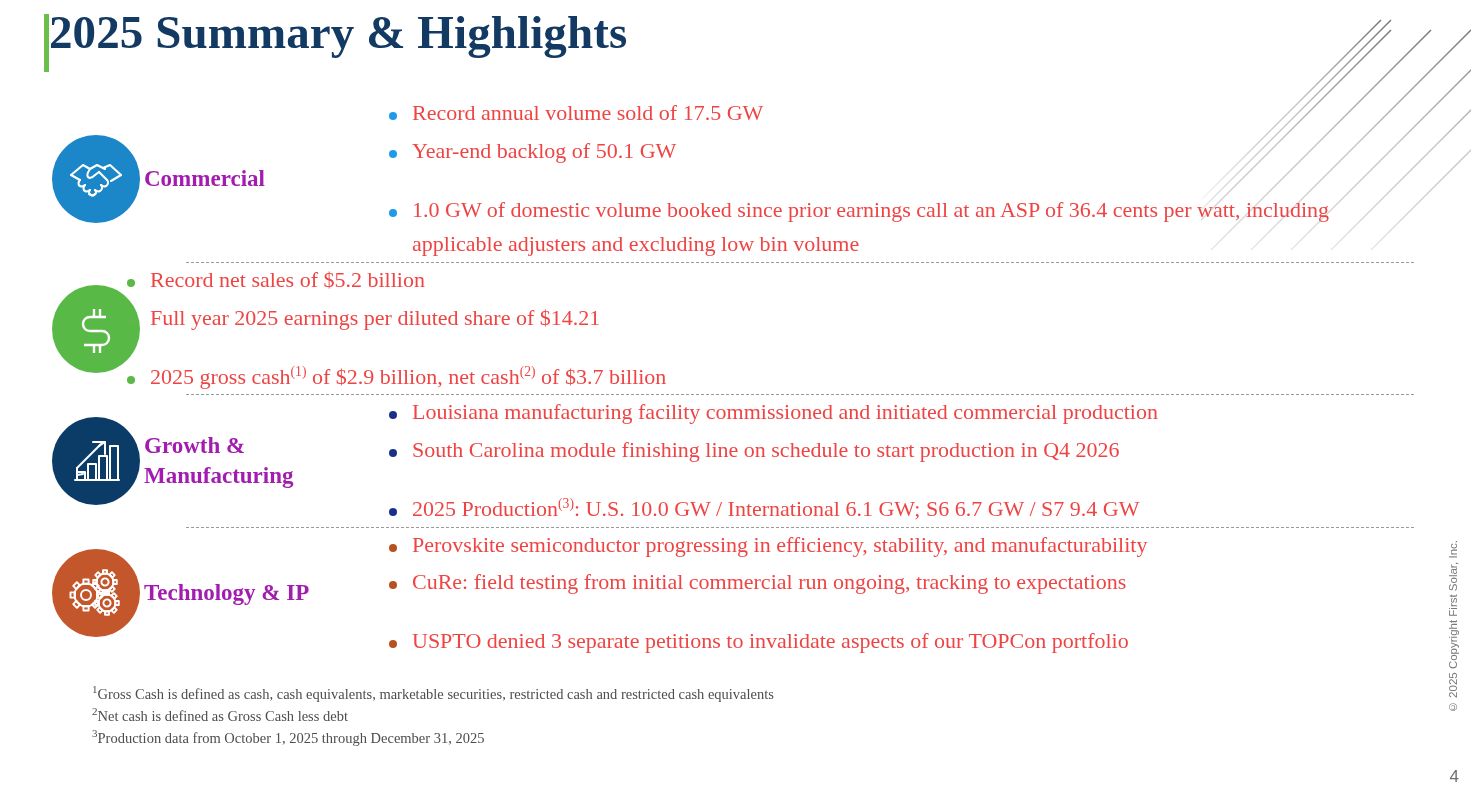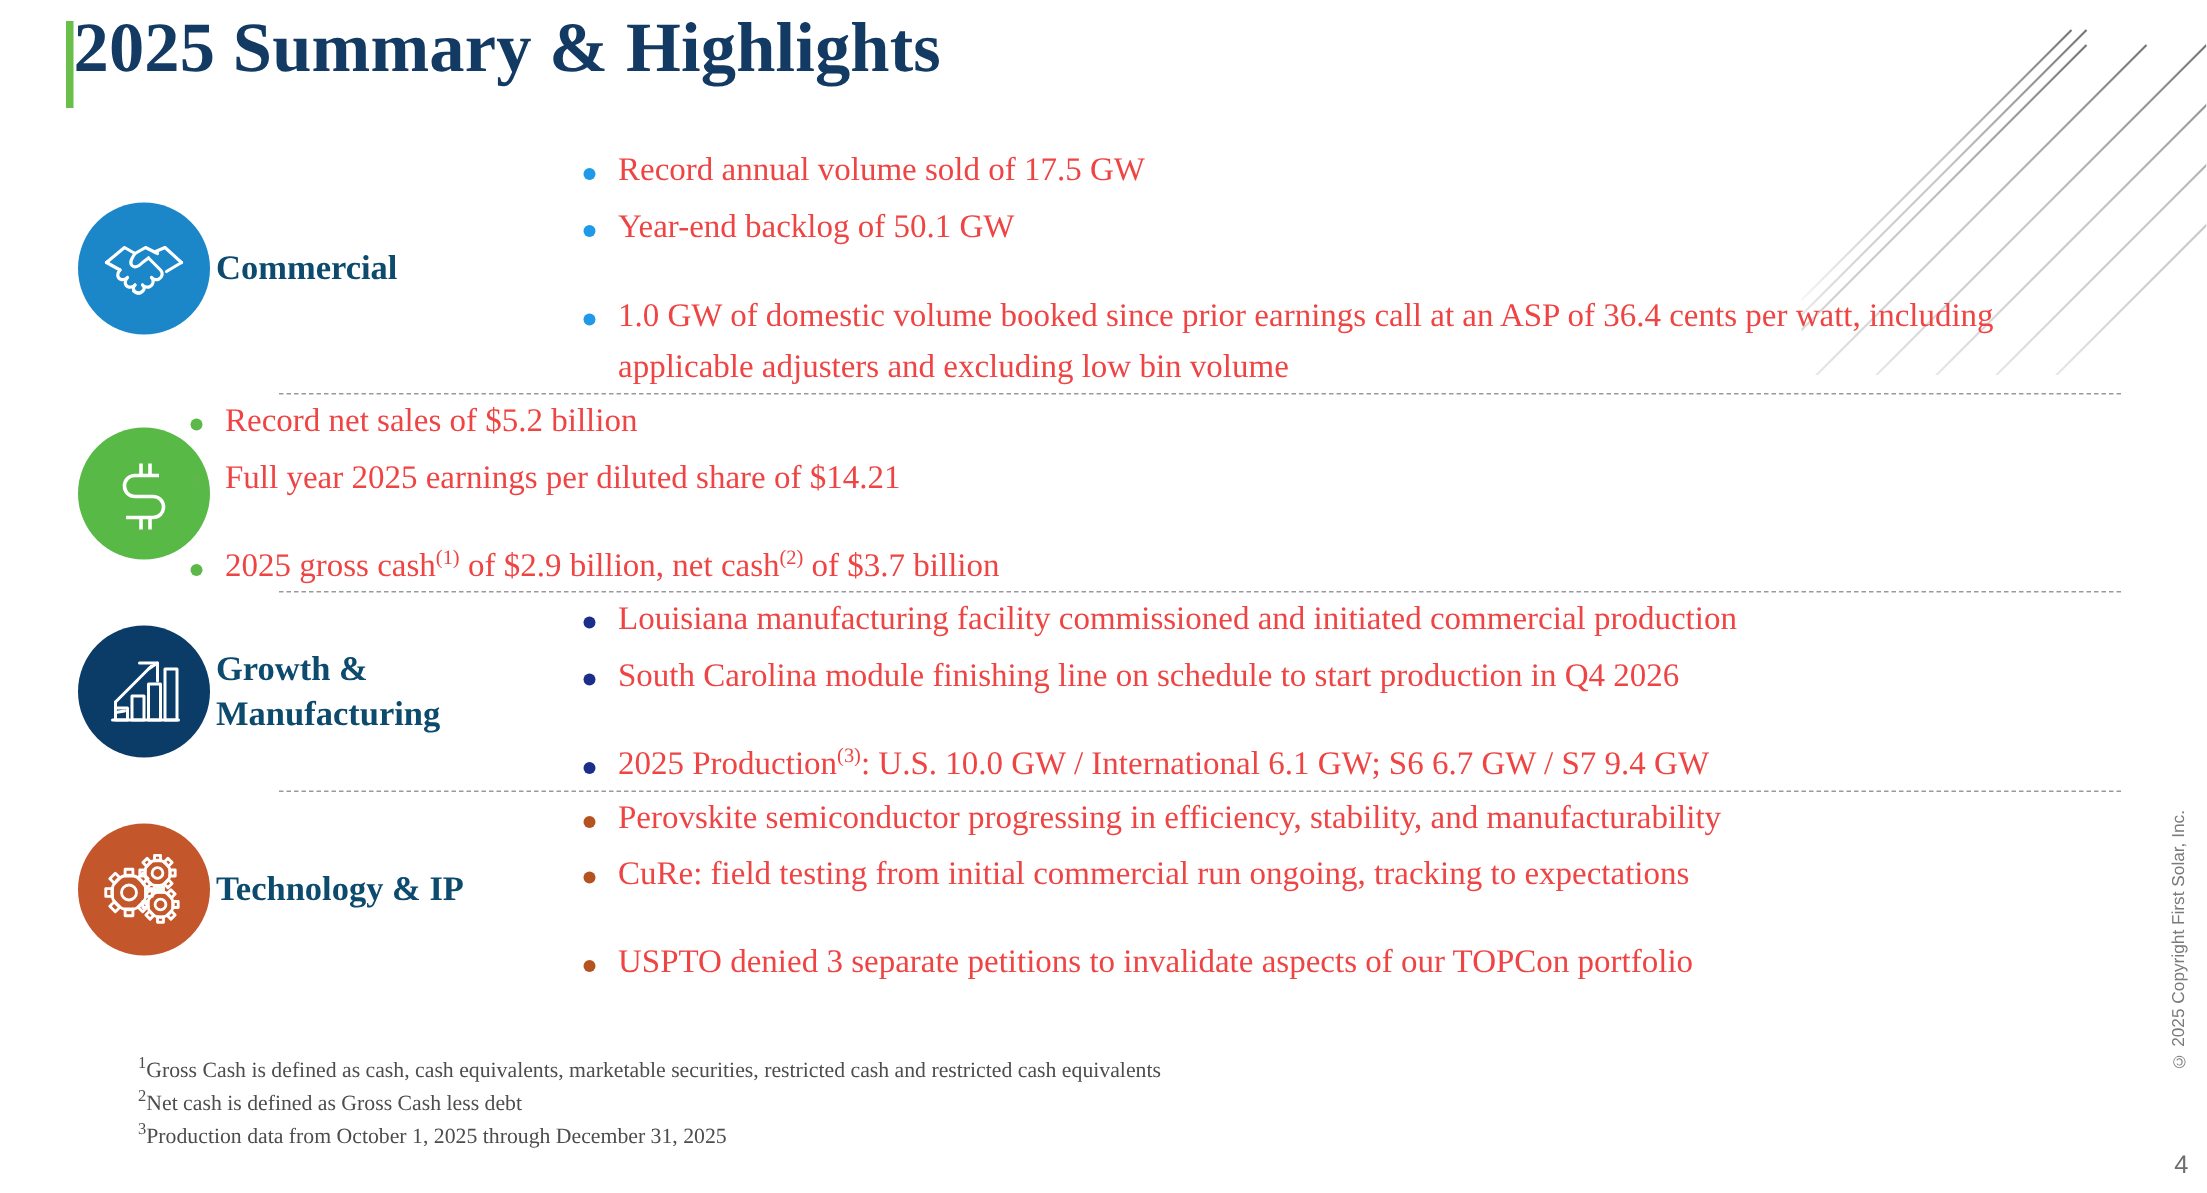--- a/index.html
+++ b/index.html
@@ -93,21 +93,21 @@
   .icon-circle svg { display: block; }
 
   .sec-label-cell {
     flex: none;
     padding-left: 24px;
     padding-right: 6px;
     font-family: "Liberation Serif", serif;
     font-weight: bold;
     font-size: 23px;
     line-height: 1.28;
-    color: #0c4a6e;
+    color: #a21caf;
   }
   .sec-label-cell.w-wide { width: 262px; }
   .sec-label-cell.w-tight { width: 262px; }
 
   .sec-bullets-cell {
     flex: 1 1 auto;
     padding-right: 20px;
   }
 
   ul.bullets { list-style: none; }
@@ -144,21 +144,21 @@
     height: 0;
     border-top: 1px dashed #9a9a9a;
     margin: 0 0 0 186px;
     width: 1228px;
   }
 
   
   #footnotes {
     position: absolute;
     left: 92px;
-    top: 703px;
+    top: 683px;
     z-index: 2;
   }
   #footnotes div {
     font-family: "Liberation Serif", serif;
     font-size: 14.5px;
     line-height: 1.52;
     color: #4d4d4d;
     white-space: nowrap;
   }
   #footnotes sup {

